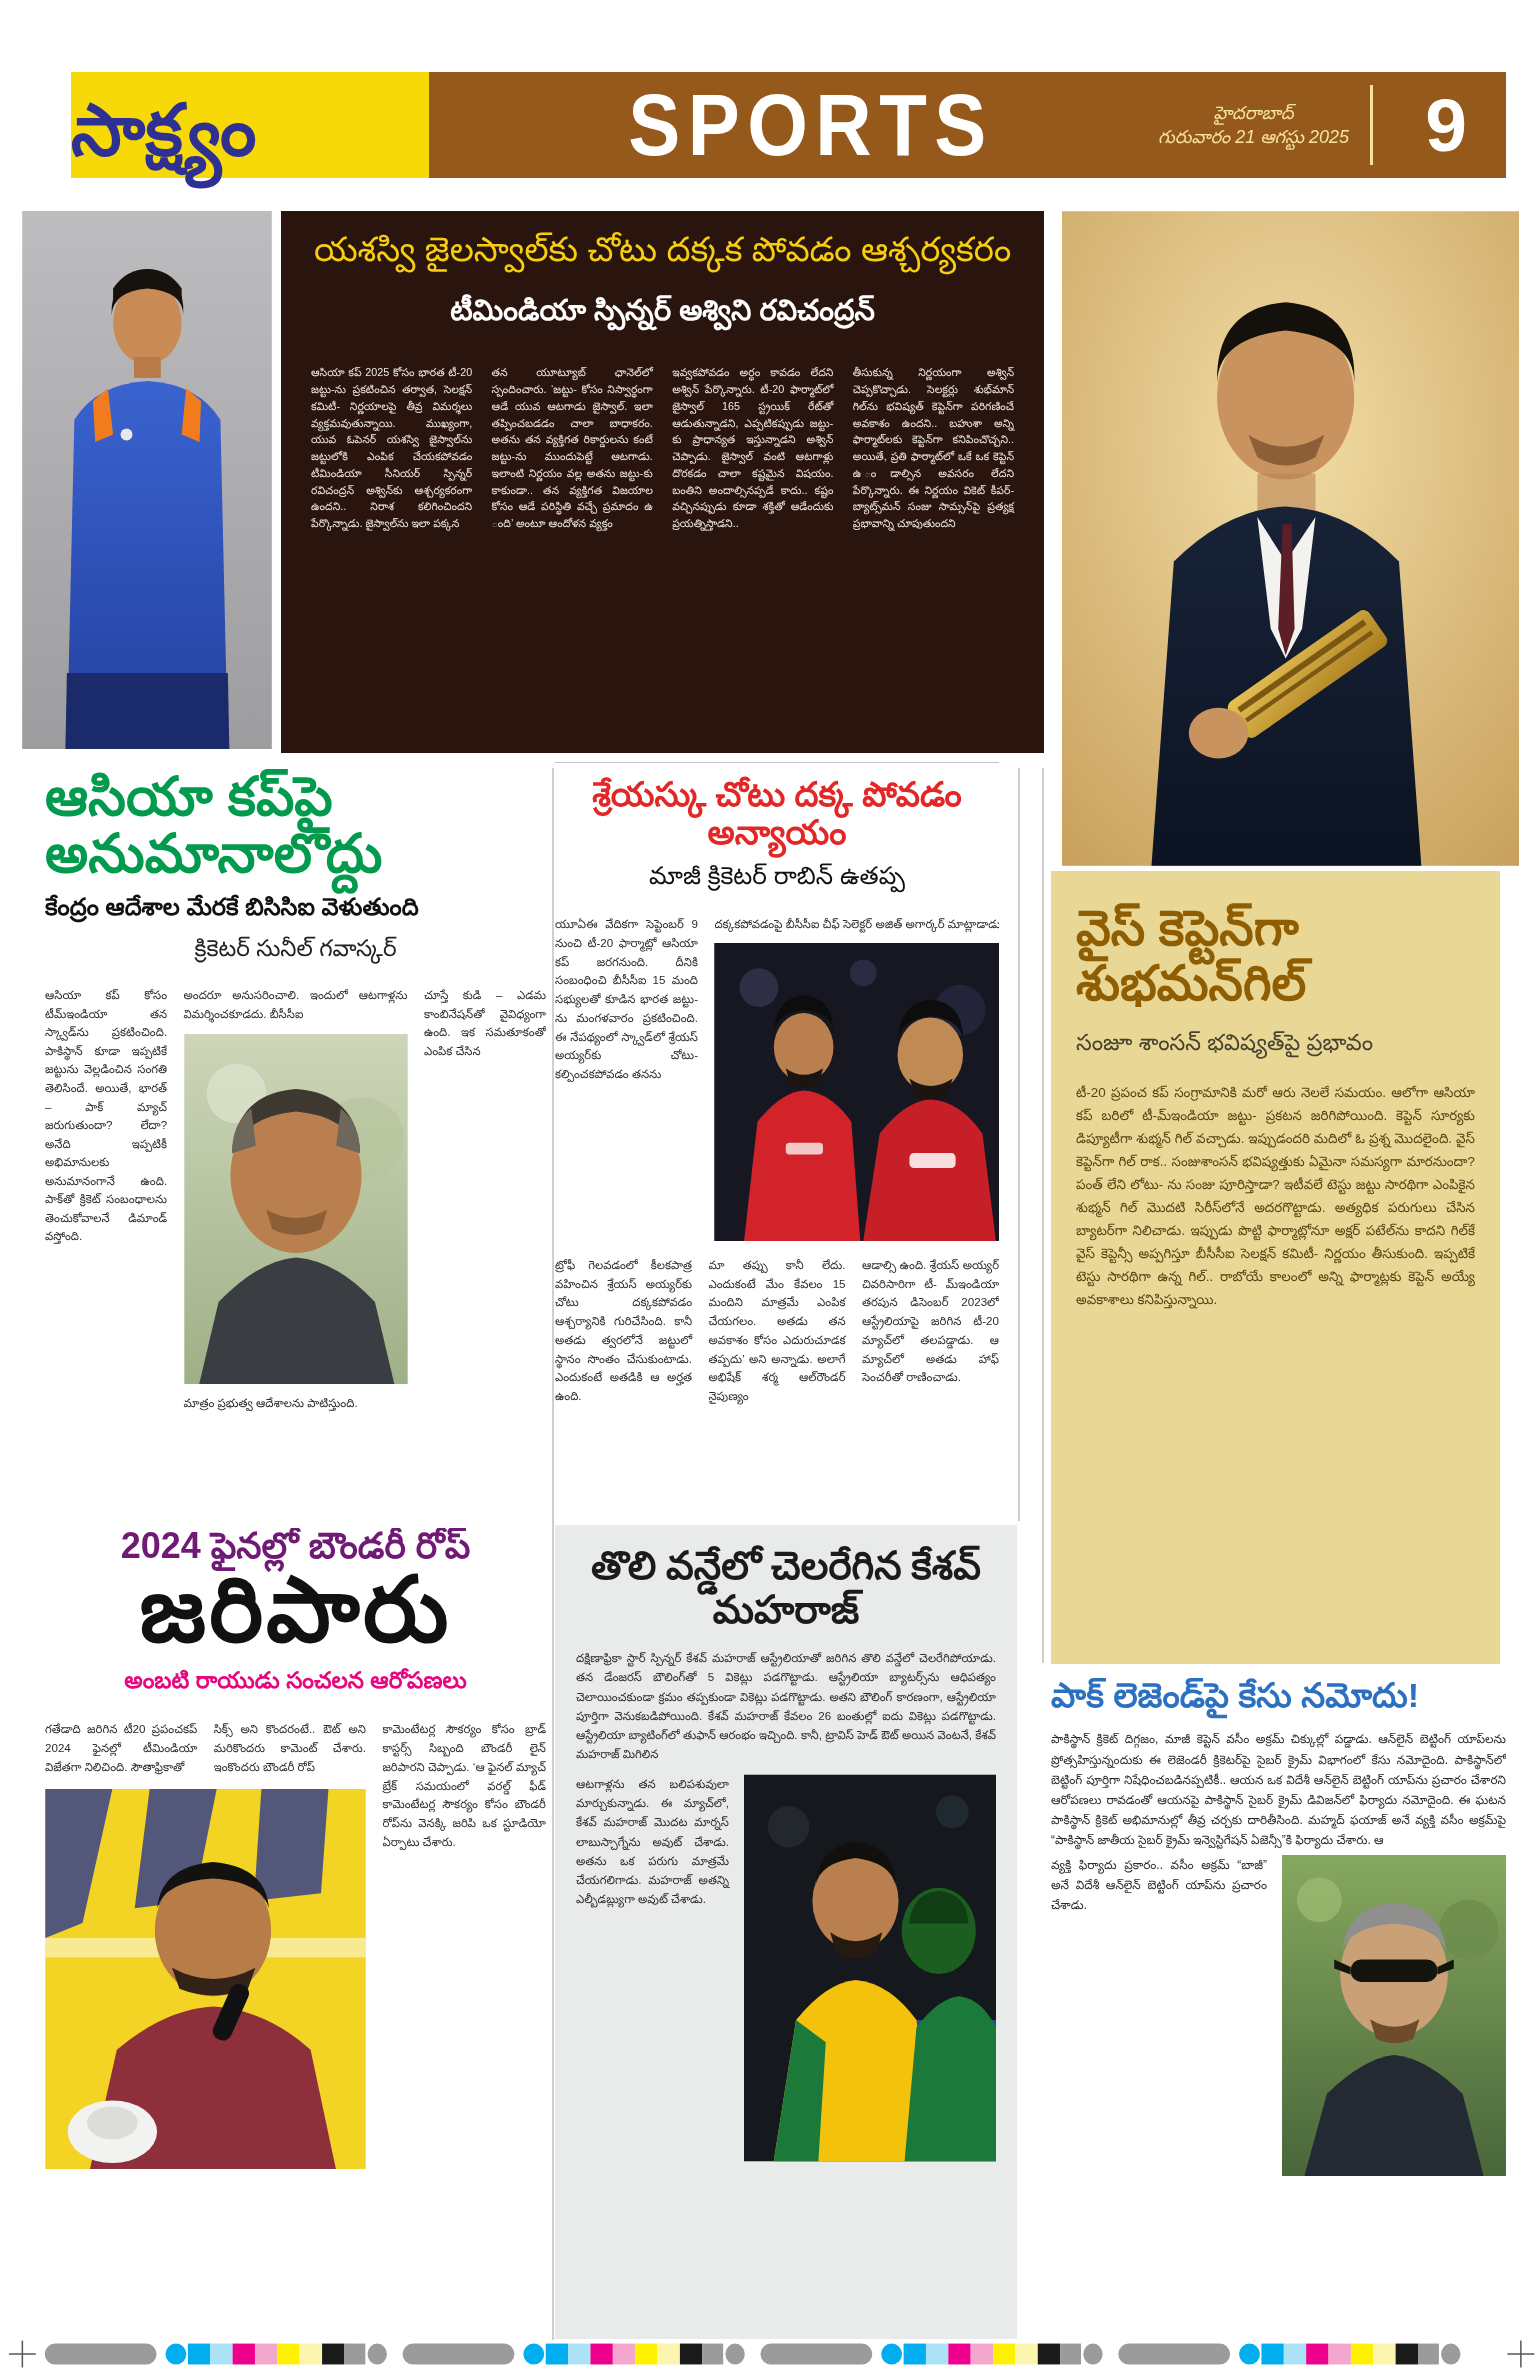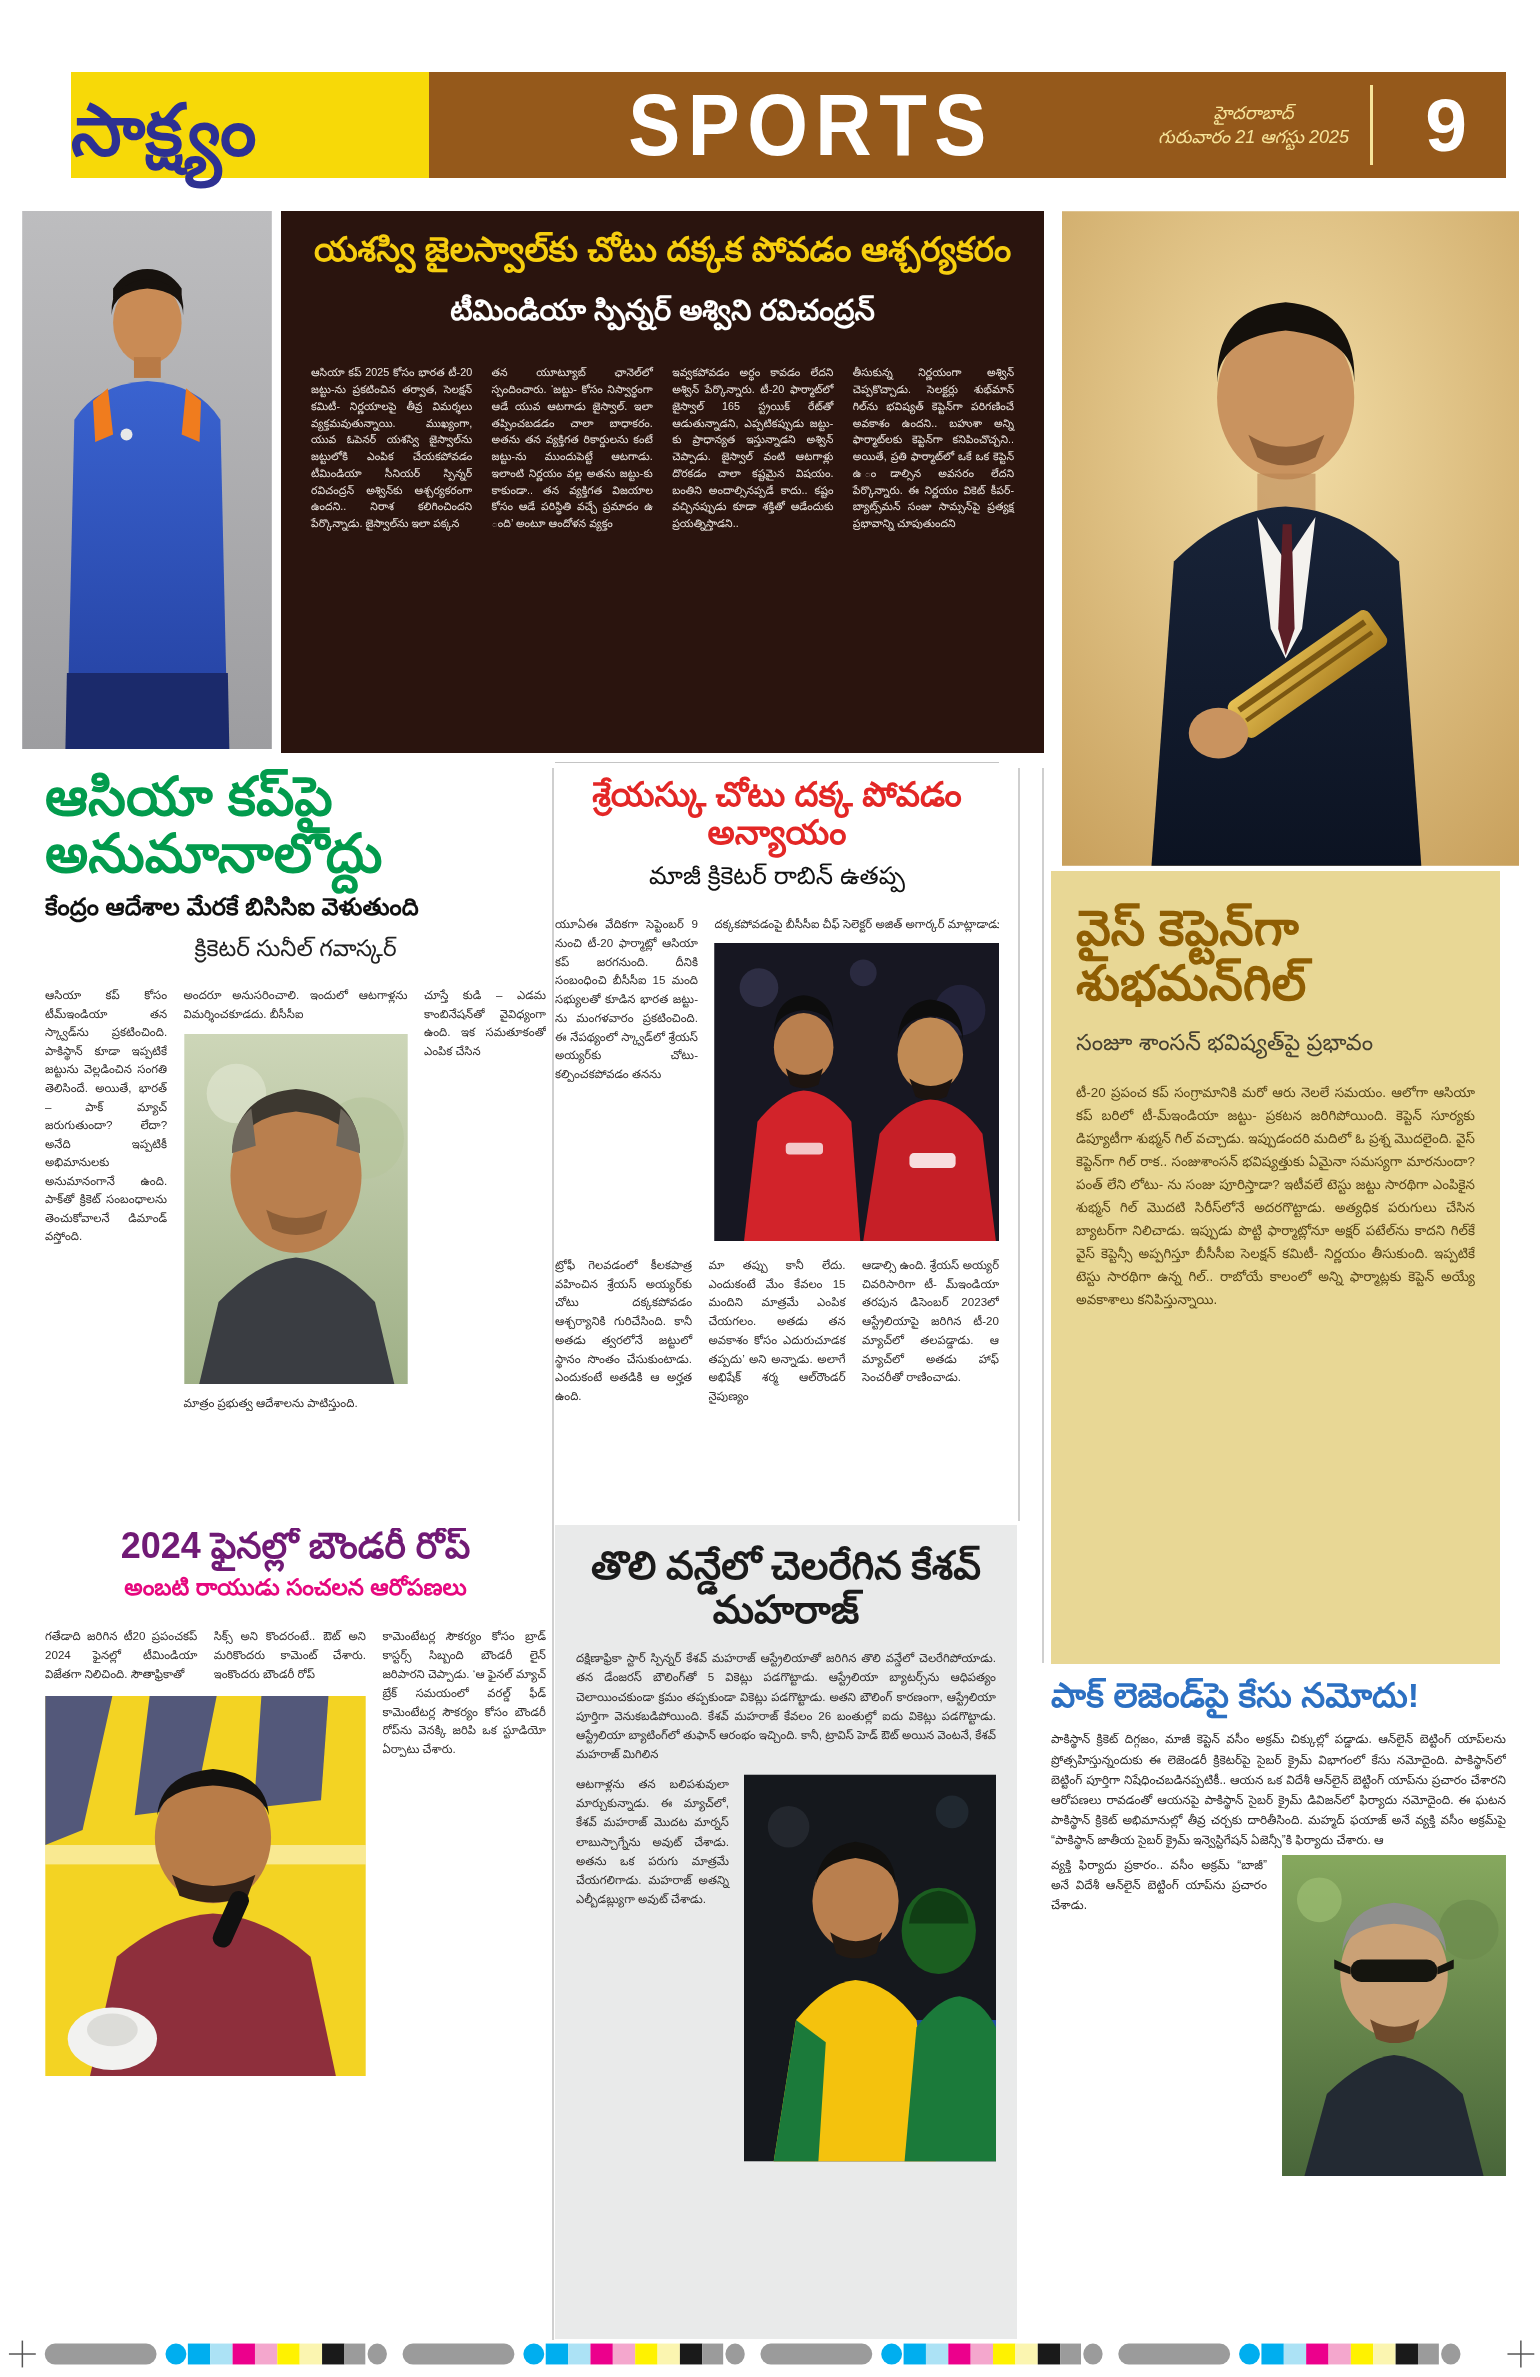--- a/index.html
+++ b/index.html
@@ -19,21 +19,21 @@
   .pagenum{position:absolute;right:39px;top:50%;transform:translateY(-50%);
            color:#fff;font-size:75px;font-weight:bold;line-height:1;}
   
   .photo{display:block;}
   .vrule{width:1.5px;background:#cfcfcf;}
   .txt{text-align:justify;}
   .cols{display:flex;}
   
   .dark-box{left:281px;top:211px;width:763px;height:542px;background:#2A140E;
             padding:19.4px 30px;box-sizing:border-box;overflow:hidden;}
-  .dark-h{color:#F7CE0F;font-size:34px;font-weight:bold;text-align:center;line-height:1.15;}
+  .dark-h{color:#F7CE0F;font-size:34px;font-weight:normal;text-align:center;line-height:1.15;}
   .dark-sub{color:#ffffff;font-size:29px;font-weight:bold;text-align:center;margin-top:25px;}
   .dark-cols{margin-top:30px;gap:19.4px;color:#EFE9E4;font-size:10.8px;line-height:1.55;}
   .dark-cols .c{flex:1;}
   
   .gava{left:45px;top:768px;width:501px;height:753px;overflow:hidden;}
   .gava-h{color:#029B4D;font-size:54px;font-weight:bold;line-height:1.05;}
   .gava-sub{color:#111;font-size:24px;font-weight:bold;text-align:left;margin-top:12px;}
   .gava-by{color:#222;font-size:23px;text-align:center;margin-top:7.5px;}
   .gava-body{margin-top:19.4px;gap:16.4px;font-size:11.6px;line-height:1.6;}
   .gava-body .c{flex:1;}
@@ -236,20 +236,21 @@
   </div>
 
   <div class="abs gill">
     <div class="gill-h">వైస్ కెప్టెన్‌గా శుభమన్‌గిల్</div>
     <div class="gill-sub">సంజూ శాంసన్ భవిష్యత్‌పై ప్రభావం</div>
     <div class="gill-body txt">టీ-20 ప్రపంచ కప్ సంగ్రామానికి మరో ఆరు నెలలే సమయం. ఆలోగా ఆసియా కప్ బరిలో టీ-మ్ఇండియా జట్టు- ప్రకటన జరిగిపోయింది. కెప్టెన్ సూర్యకు డిప్యూటీగా శుభ్మన్ గిల్ వచ్చాడు. ఇప్పుడందరి మదిలో ఓ ప్రశ్న మొదలైంది. వైస్ కెప్టెన్‌గా గిల్ రాక.. సంజుశాంసన్ భవిష్యత్తుకు ఏమైనా సమస్యగా మారనుందా? పంత్ లేని లోటు- ను సంజు పూరిస్తాడా? ఇటీవలే టెస్టు జట్టు సారథిగా ఎంపికైన శుభ్మన్ గిల్ మొదటి సిరీస్‌లోనే అదరగొట్టాడు. అత్యధిక పరుగులు చేసిన బ్యాటర్‌గా నిలిచాడు. ఇప్పుడు పొట్టి ఫార్మాట్లోనూ అక్షర్ పటేల్‌ను కాదని గిల్‌కే వైస్ కెప్టెన్సీ అప్పగిస్తూ బీసీసీఐ సెలక్షన్ కమిటీ- నిర్ణయం తీసుకుంది. ఇప్పటికే టెస్టు సారథిగా ఉన్న గిల్.. రాబోయే కాలంలో అన్ని ఫార్మాట్లకు కెప్టెన్ అయ్యే అవకాశాలు కనిపిస్తున్నాయి.</div>
   </div>
 
   <div class="abs rayu">
     <div class="rayu-k">2024 ఫైనల్లో బౌండరీ రోప్</div>
+    <div class="rayu-h">జరిపారు</div>
     <div class="rayu-sub">అంబటి రాయుడు సంచలన ఆరోపణలు</div>
     <div class="cols rayu-body">
       <div class="rayu-left">
         <div class="mini">
           <div class="c txt">గతేడాది జరిగిన టీ20 ప్రపంచకప్ 2024 ఫైనల్లో టీమిండియా విజేతగా నిలిచింది. సౌతాఫ్రికాతో</div>
           <div class="c txt">సిక్స్ అని కొందరంటే.. ఔట్ అని మరికొందరు కామెంట్ చేశారు. ఇంకొందరు బౌండరీ రోప్</div>
         </div>
         <svg class="photo" width="321" height="380" viewBox="0 0 430 510">
           <rect width="430" height="510" fill="#f3d323"></rect>
           <path d="M0 0 L90 0 L50 180 L0 200Z" fill="#2b3990" opacity="0.8"></path>

